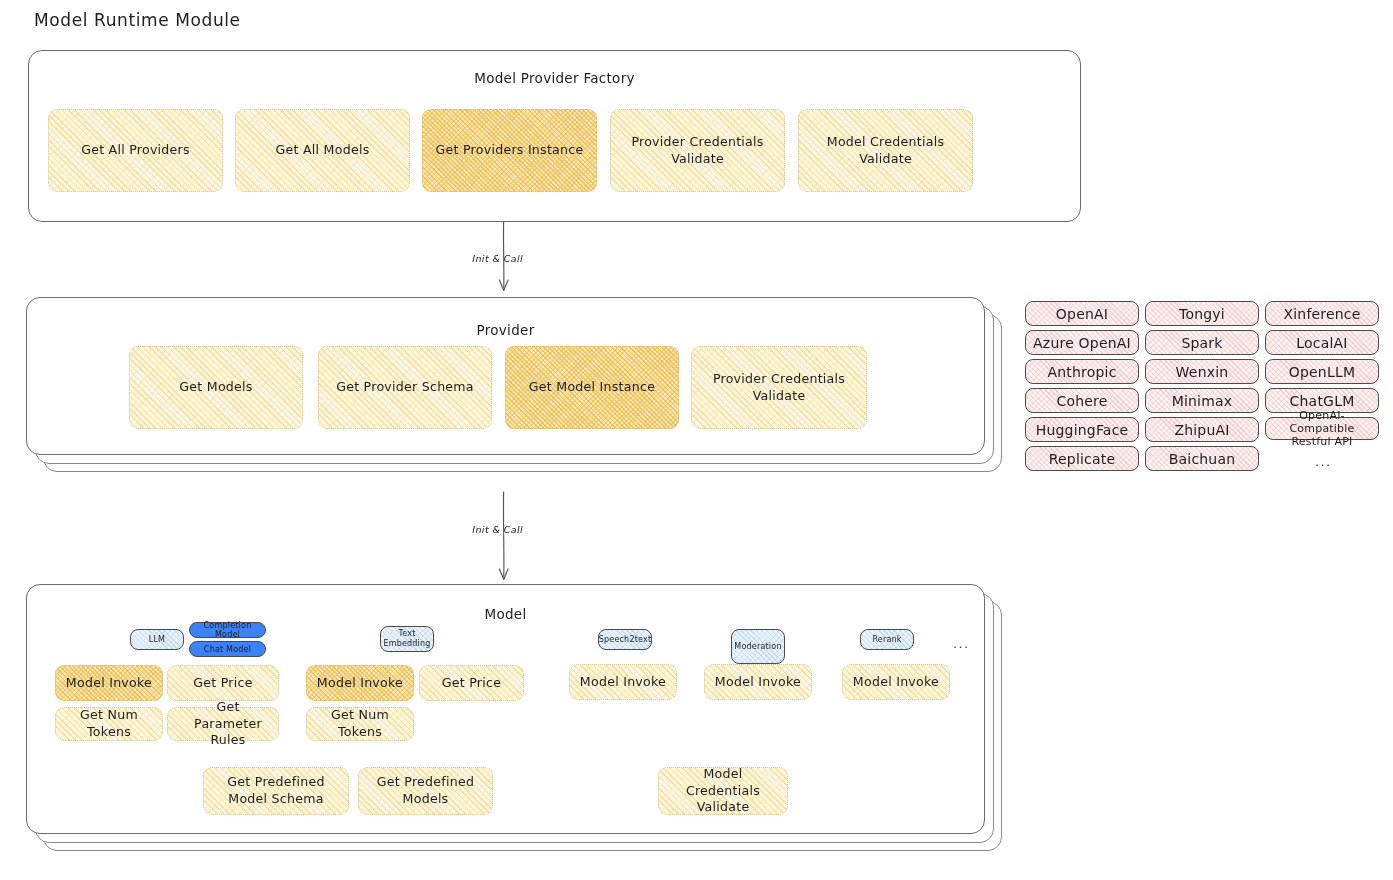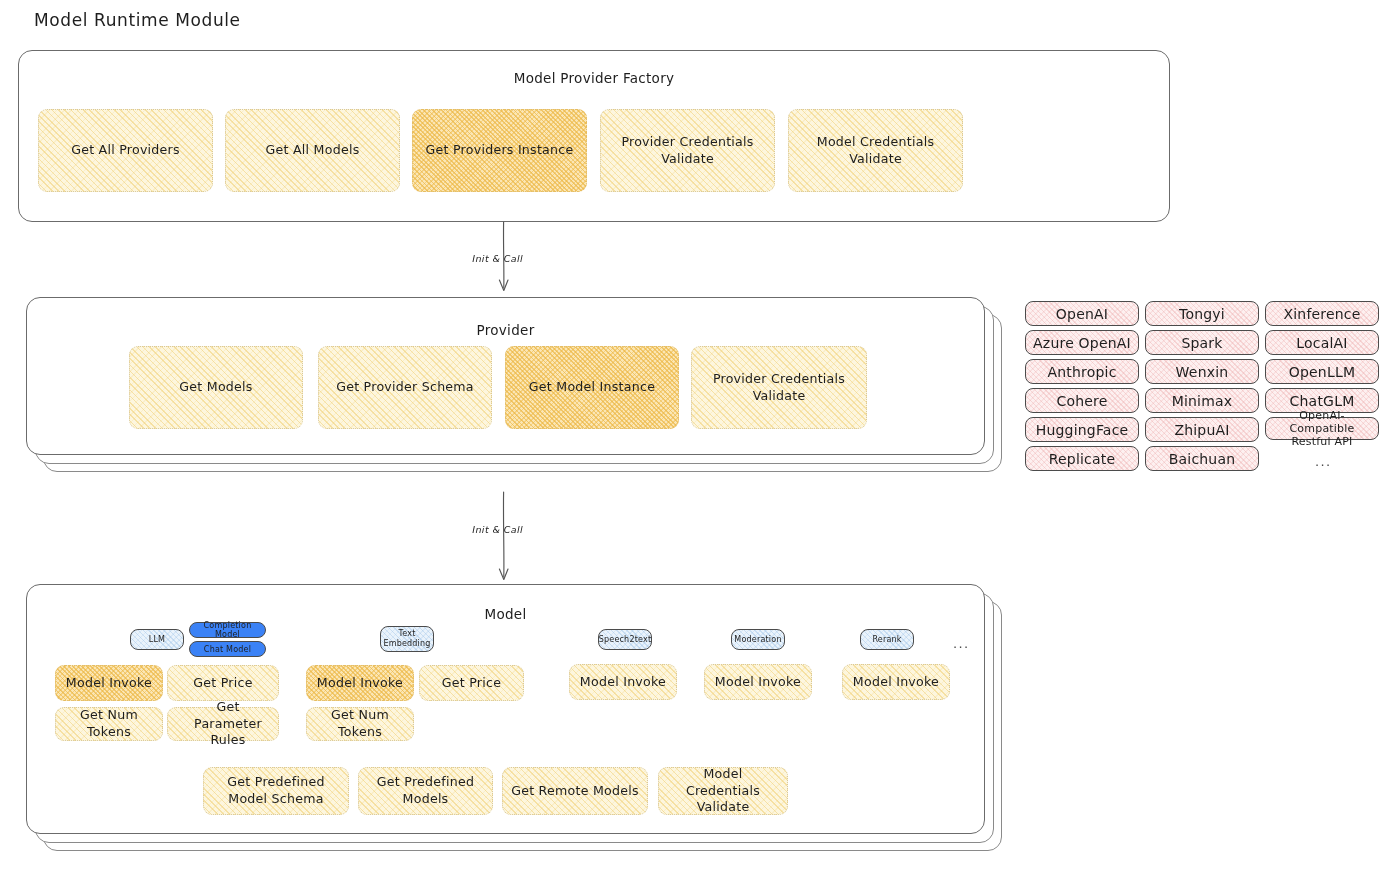--- a/index.html
+++ b/index.html
@@ -95,21 +95,21 @@
   .ellipsis{
     position:absolute;font-size:13px;color:#4a4a4a;letter-spacing:1.4px;
     line-height:1;
   }
 </style>
 </head>
 <body>
 
 <div id="page-title">Model Runtime Module</div>
 
-<div class="panel" style="left:18px;top:50px;width:1152px;height:172px;">
+<div class="panel" style="left:28px;top:50px;width:1053px;height:172px;">
   <div class="panel-title" style="top:19px;">Model Provider Factory</div>
 
   <div class="hbox" style="left:19px;top:58px;width:175px;height:83px;">
     <span>Get All Providers</span>
   </div>
   <div class="hbox" style="left:206px;top:58px;width:175px;height:83px;">
     <span>Get All Models</span>
   </div>
   <div class="hbox strong" style="left:393px;top:58px;width:175px;height:83px;">
     <span>Get Providers Instance</span>
@@ -263,21 +263,21 @@
     <span>Get Num Tokens</span>
   </div>
 
   <div class="bbadge" style="left:571px;top:44px;width:54px;height:21px;">
     <span>Speech2text</span>
   </div>
   <div class="hbox" style="left:542px;top:79px;width:108px;height:36px;">
     <span>Model Invoke</span>
   </div>
 
-  <div class="bbadge" style="left:704px;top:44px;width:54px;height:21px;">
+  <div class="bbadge" style="left:704px;top:44px;width:54px;height:35px;">
     <span>Moderation</span>
   </div>
   <div class="hbox" style="left:677px;top:79px;width:108px;height:36px;">
     <span>Model Invoke</span>
   </div>
 
   <div class="bbadge" style="left:833px;top:44px;width:54px;height:21px;">
     <span>Rerank</span>
   </div>
   <div class="hbox" style="left:815px;top:79px;width:108px;height:36px;">
@@ -285,19 +285,16 @@
   </div>
 
   <div class="ellipsis" style="left:926px;top:52px;">...</div>
 
   <div class="hbox" style="left:331px;top:182px;width:135px;height:48px;">
     <span>Get Predefined Models</span>
   </div>
   <div class="hbox" style="left:176px;top:182px;width:146px;height:48px;">
     <span>Get Predefined Model Schema</span>
   </div>
-  <div class="hbox" style="left:475px;top:182px;width:146px;height:48px;">
-    <span>Get Remote Models</span>
-  </div>
   <div class="hbox" style="left:631px;top:182px;width:130px;height:48px;">
     <span>Model Credentials Validate</span>
   </div>
 </div>
 
 </body></html>

